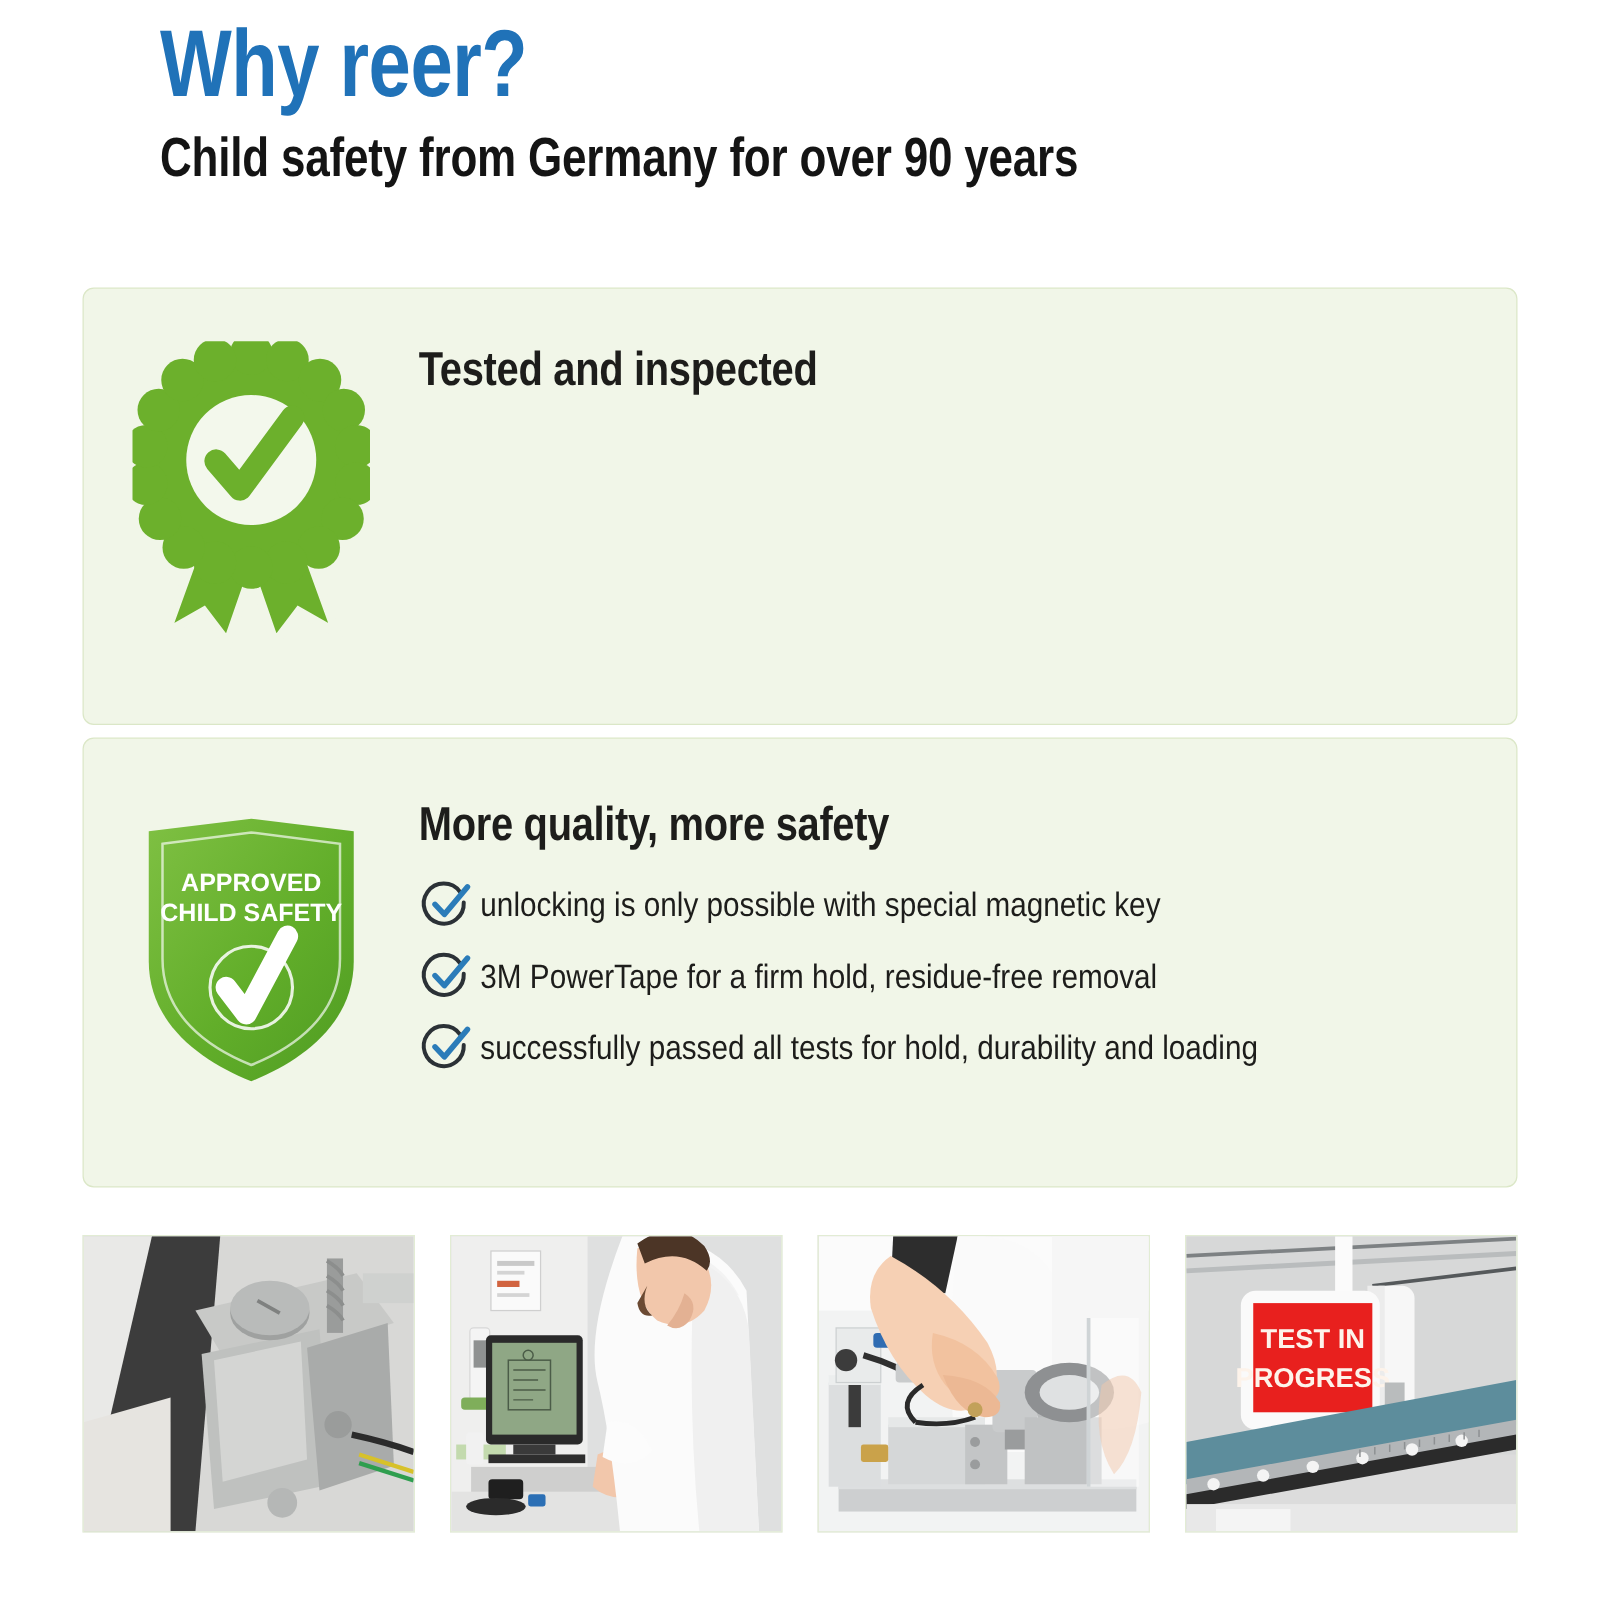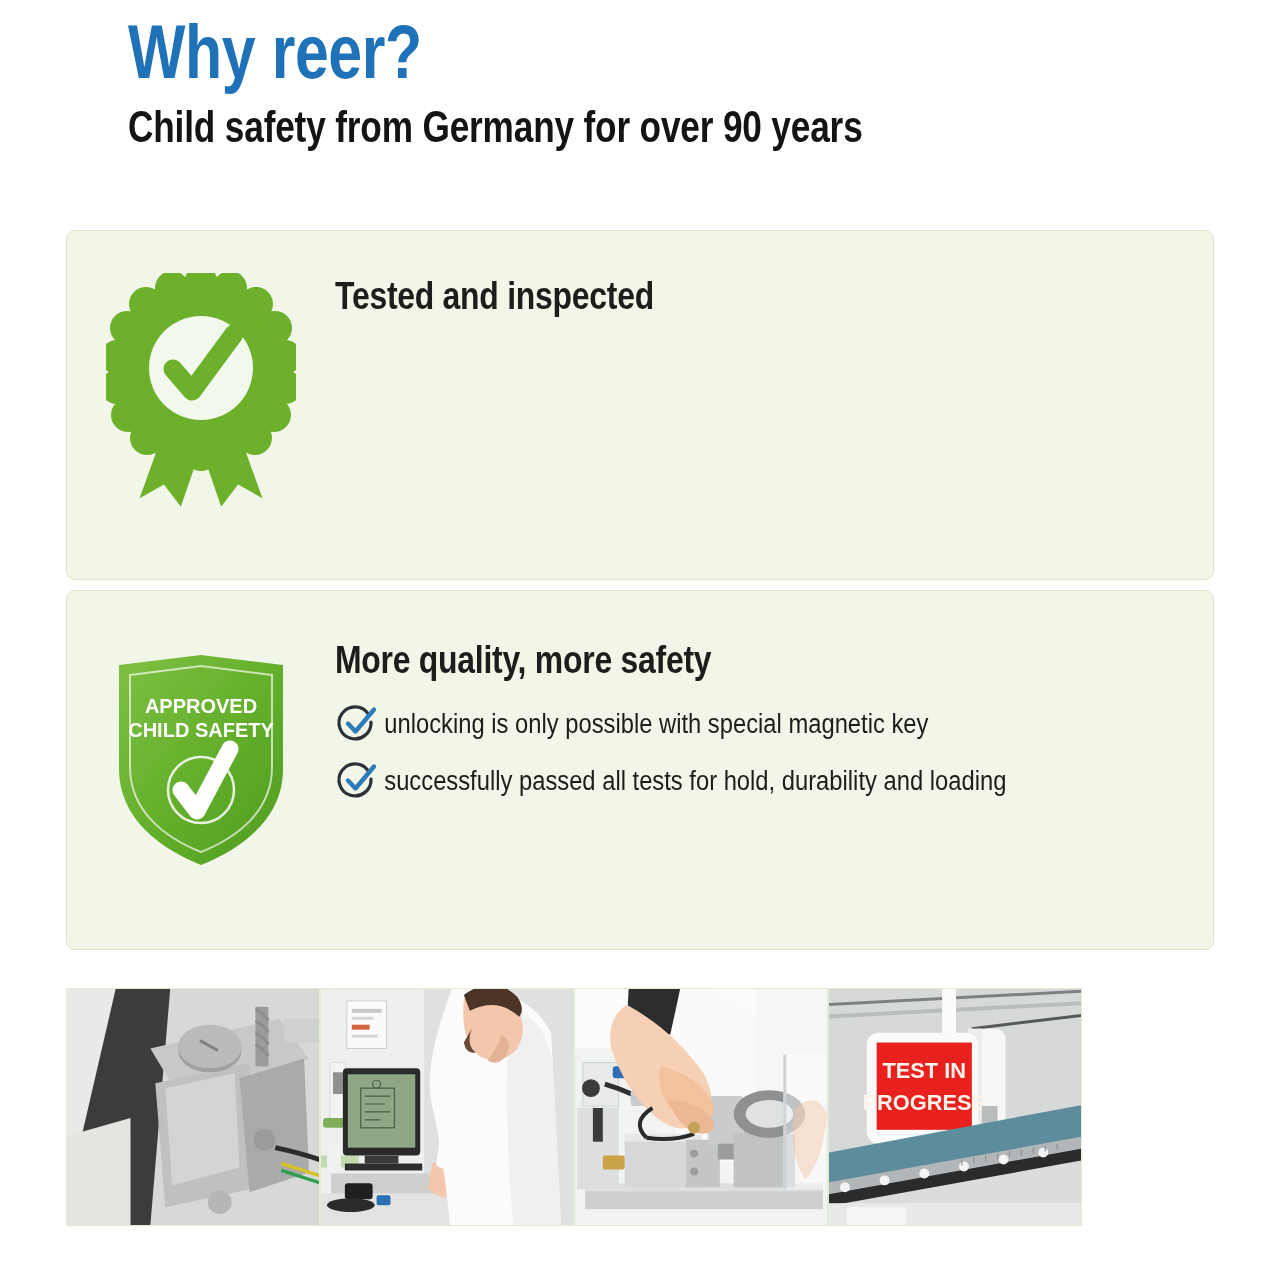--- a/index.html
+++ b/index.html
@@ -110,21 +110,21 @@
     transform-origin: left center;
     white-space: nowrap;
     padding-left: 6px;
   }
 
   
   .photo-row {
     position: absolute;
     left: 66px;
     top: 988px;
-    width: 1016px;
+    width: 1148px;
     height: 238px;
     display: flex;
     justify-content: space-between;
   }
   .photo {
     width: 266px;
     height: 238px;
     border: 1px solid #e2ecd4;
     box-sizing: border-box;
     overflow: hidden;
@@ -228,20 +228,29 @@
         <li class="bullet">
           <span class="bullet-icon">
             <svg viewBox="0 0 44 40" aria-hidden="true">
               <path d="M33 9.5 A16 16 0 1 0 36 18" fill="none" stroke="#2b3136" stroke-width="3.2" stroke-linecap="round"></path>
               <path d="M13 19.5 L20.5 27.5 L39 5.5" fill="none" stroke="#2b7cb9" stroke-width="4.4" stroke-linecap="round" stroke-linejoin="round"></path>
             </svg>
           </span>
           <span class="bullet-text">unlocking is only possible with special magnetic key</span>
         </li>
 
+        <li class="bullet">
+          <span class="bullet-icon">
+            <svg viewBox="0 0 44 40" aria-hidden="true">
+              <path d="M33 9.5 A16 16 0 1 0 36 18" fill="none" stroke="#2b3136" stroke-width="3.2" stroke-linecap="round"></path>
+              <path d="M13 19.5 L20.5 27.5 L39 5.5" fill="none" stroke="#2b7cb9" stroke-width="4.4" stroke-linecap="round" stroke-linejoin="round"></path>
+            </svg>
+          </span>
+          <span class="bullet-text">3M PowerTape for a firm hold, residue-free removal</span>
+        </li>
 
         <li class="bullet">
           <span class="bullet-icon">
             <svg viewBox="0 0 44 40" aria-hidden="true">
               <path d="M33 9.5 A16 16 0 1 0 36 18" fill="none" stroke="#2b3136" stroke-width="3.2" stroke-linecap="round"></path>
               <path d="M13 19.5 L20.5 27.5 L39 5.5" fill="none" stroke="#2b7cb9" stroke-width="4.4" stroke-linecap="round" stroke-linejoin="round"></path>
             </svg>
           </span>
           <span class="bullet-text">successfully passed all tests for hold, durability and loading</span>
         </li>

